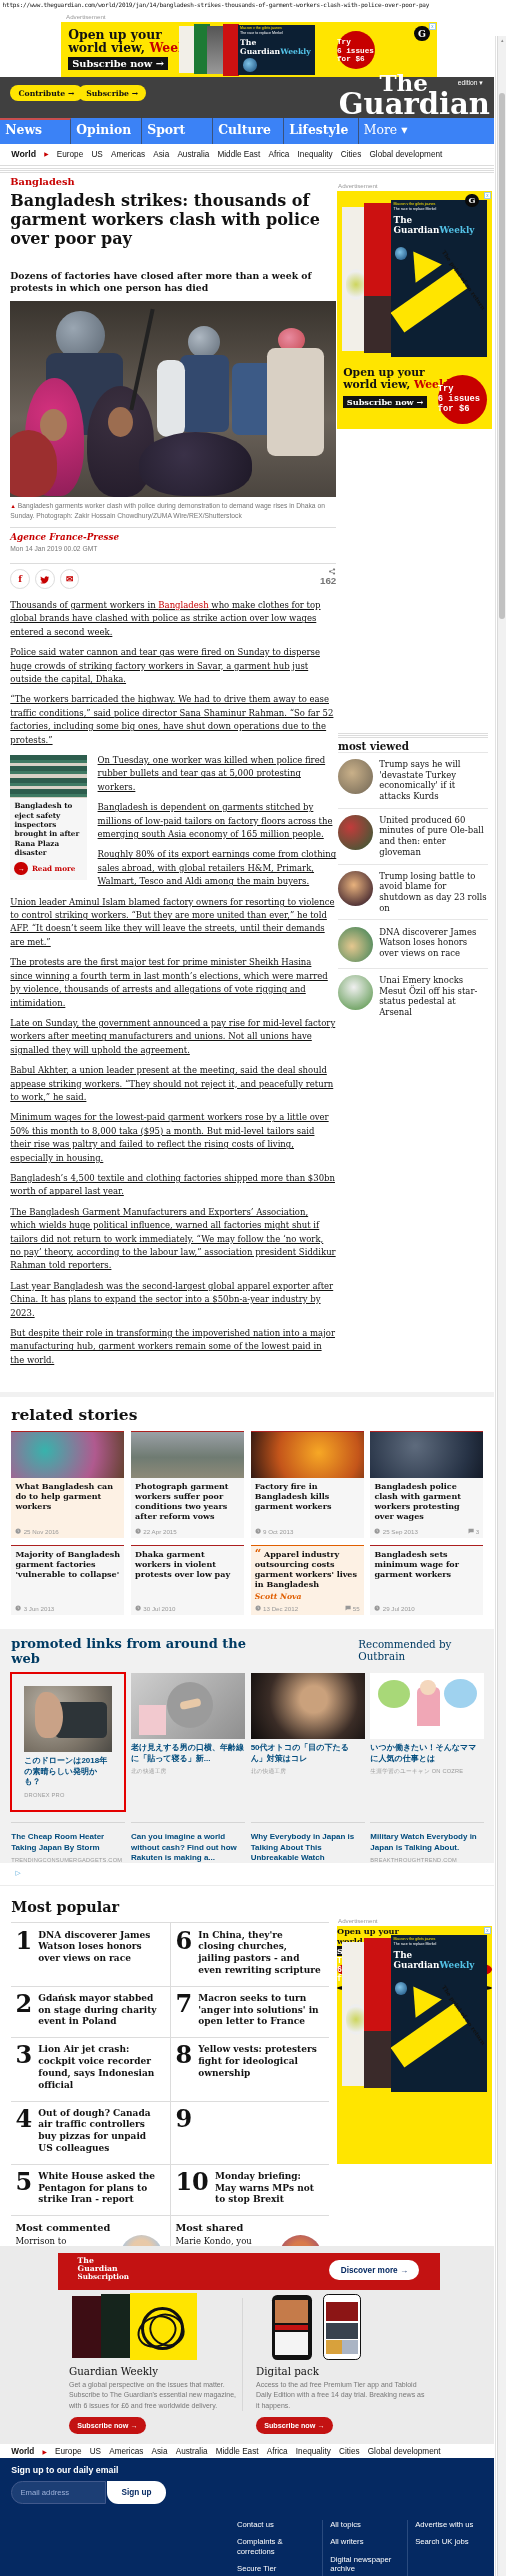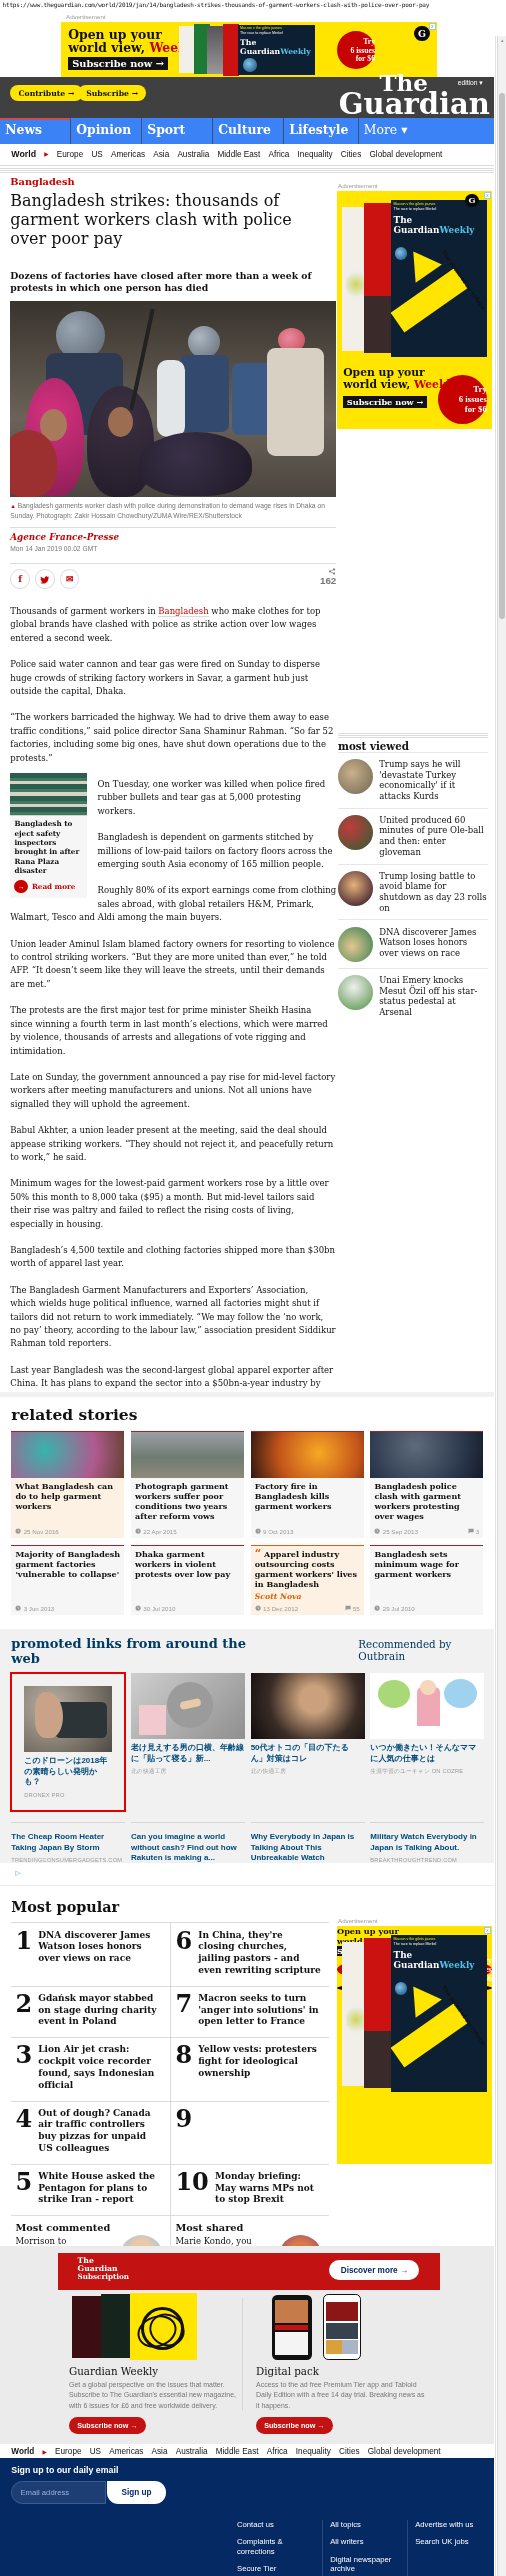--- a/index.html
+++ b/index.html
@@ -16,21 +16,21 @@
   
   #urlbar { position:absolute; top:1px; left:2.6px; font-family:"DejaVu Sans Mono",monospace; font-size:6px; color:#111; letter-spacing:-0.2px; }
 
   
   #topad-label { position:absolute; top:13px; left:66px; color:#999; font-size:6.2px; }
   .gw-ad { background:#ffe500; overflow:hidden; position:relative; }
   #topad { position:absolute; top:21.6px; left:61px; width:376px; height:55px; }
   .ad-open { font-family:"DejaVu Serif",serif; font-weight:bold; color:#121212; }
   .ad-open .wk { color:#c70000; }
   .ad-sub { background:#121212; color:#fff; font-family:"DejaVu Serif",serif; font-weight:bold; display:inline-block; }
-  .ad-try { background:#c70000; color:#fff; border-radius:50%; font-family:Liberation Serif, serif; font-weight:bold; text-align:right; }
+  .ad-try { background:#c70000; color:#fff; border-radius:50%; font-family:Liberation Mono, monospace; font-weight:bold; text-align:left; }
   .ad-g { background:#0a0a0a; color:#fff; border-radius:50%; font-family:"DejaVu Serif",serif; font-weight:bold; text-align:center; }
   .ad-x { position:absolute; top:1px; right:1px; width:7.2px; height:7.2px; border:0.5px solid #9ec9e8; color:#4da3d8; font-size:4.6px; text-align:center; line-height:6.2px; background:#fff; }
   .cover { position:absolute; overflow:hidden; }
   .cover small { display:block; color:#fff; font-size:3.6px; line-height:1.2; }
   #topad .t1 { position:absolute; left:7.2px; top:6.2px; font-size:12.4px; line-height:1.05; }
   #topad .sub1 { position:absolute; left:7.2px; top:35px; font-size:9.8px; padding:1px 4.1px; }
   #topad .try { right:62px; top:9.3px; width:38px; height:38px; font-size:7.7px; line-height:1.1; padding-top:7.2px; position:absolute; }
   #topad .g { position:absolute; right:7.2px; top:4.1px; width:15.5px; height:15.5px; font-size:9.3px; line-height:15.5px; }
 
   
@@ -59,36 +59,36 @@
   #subnav { position:absolute; top:144px; left:0; width:494px; height:21.6px; }
   .subnav .world { font-weight:bold; font-size:8.8px; }
   .subnav .tri { color:#c70000; font-size:5.7px; }
   .subnav a { color:#121212; text-decoration:none; }
 
   
   #article { position:absolute; top:166px; left:0; width:494px; height:1231px; overflow:hidden; }
   .rules { height:6.7px; background:repeating-linear-gradient(180deg,#dcdcdc 0 0.5px,transparent 0.5px 2.1px); }
   #article > .main { margin-left:10.3px; width:326px; }
   .kicker { color:#c70000; font-family:"DejaVu Serif",serif; font-weight:bold; font-size:9.8px; margin-top:3.1px; }
-  h1 { font-family:"DejaVu Serif",serif; font-weight:normal; font-size:16px; line-height:1.2; color:#121212; margin-top:4.1px; width:319px; }
+  h1 { font-family:"DejaVu Serif",serif; font-weight:bold; font-size:16px; line-height:1.2; color:#121212; margin-top:4.1px; width:319px; }
   .standfirst { font-family:"DejaVu Serif",serif; font-weight:bold; font-size:9.3px; line-height:1.3; color:#121212; margin-top:21.6px; width:309px; }
   
   .photo { position:relative; width:326px; height:196px; margin-top:7.2px; overflow:hidden;
     background:linear-gradient(180deg,#39342e 0%,#564f47 35%,#6b635a 60%,#4b453f 100%); }
   .ph { position:absolute; }
   .caption { margin-top:4.1px; font-size:6.7px; color:#767676; line-height:1.4; width:325px; }
   .caption .mark { color:#c70000; font-size:5.7px; }
   .hr { border-top:0.5px solid #dcdcdc; margin-top:6.2px; }
   .byline { color:#c70000; font-family:"DejaVu Serif",serif; font-weight:bold; font-style:italic; font-size:8.8px; margin-top:4.1px; }
   .date { color:#767676; font-size:6.7px; margin-top:2.6px; padding-bottom:5.2px; }
   .share-row { display:flex; align-items:center; gap:5.2px; padding:5.2px 0 3.1px 0; position:relative; }
   .circ { width:19.6px; height:19.6px; border:0.5px solid #dcdcdc; border-radius:50%; color:#c70000; text-align:center; line-height:19.6px; font-weight:bold; font-size:8.8px; background:#fff; }
   .share-count { position:absolute; right:0; top:2.1px; text-align:right; color:#767676; }
   .share-count .num { font-size:9.8px; font-weight:bold; }
-  .body p { font-family:"DejaVu Serif","Liberation Serif",serif; font-size:8.5px; line-height:13.4px; color:#121212; margin-top:13px; }
+  .body p { font-family:"DejaVu Serif","Liberation Serif",serif; font-size:8.5px; line-height:13.4px; color:#121212; margin-top:7px;text-decoration:underline; }
   .body .link { color:#c70000; text-decoration:none; border-bottom:0.5px solid #dcdcdc; }
   
   .inline-card { float:left; width:77px; background:#f6f6f6; padding:0 0 5.2px 0; margin:8.2px 10.3px 4.1px 0; }
   .inline-card .thumb { width:77px; height:43px; background:
      repeating-linear-gradient(180deg,#2d5d4d 0 5.2px,#3f7a63 5.2px 8.2px, #d8d2c6 8.2px 11.3px);}
   .inline-card .t { font-family:"DejaVu Serif",serif; font-weight:bold; font-size:7.2px; line-height:1.3; color:#121212; padding:3.1px 4.1px 4.1px 4.1px; }
   .readmore { display:flex; align-items:center; gap:4.1px; padding:0 4.1px; }
   .readmore .rm-circ { width:13.4px; height:13.4px; background:#c70000; color:#fff; border-radius:50%; text-align:center; line-height:13.4px; font-size:7.2px; }
   .readmore .rm-t { color:#c70000; font-family:"DejaVu Serif",serif; font-weight:bold; font-size:7.2px; }
 

